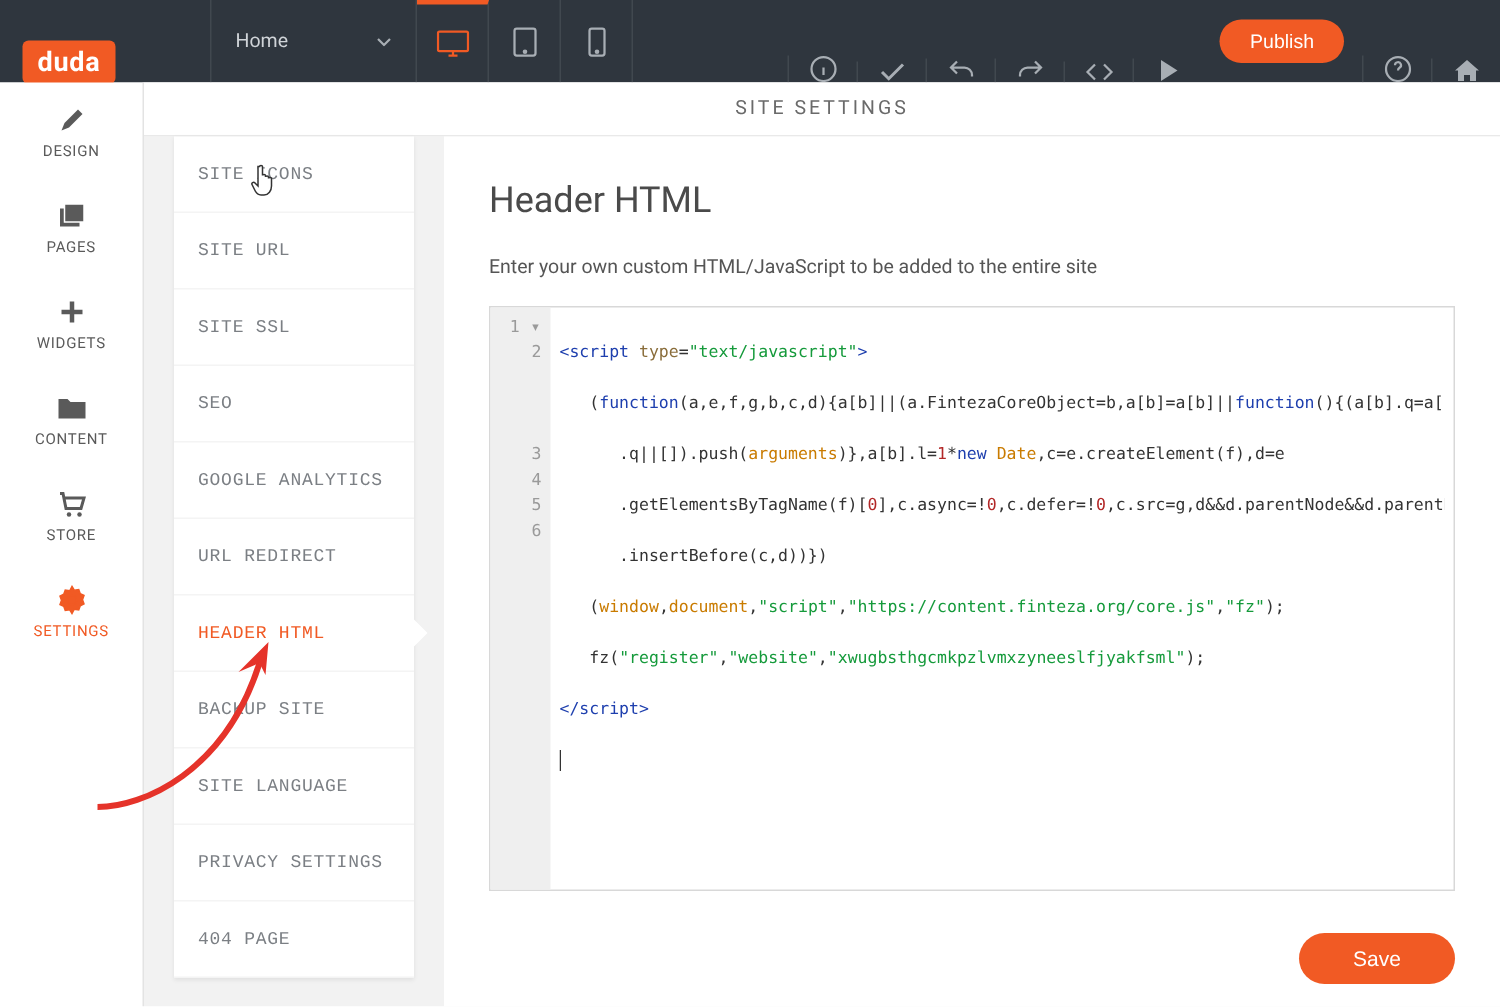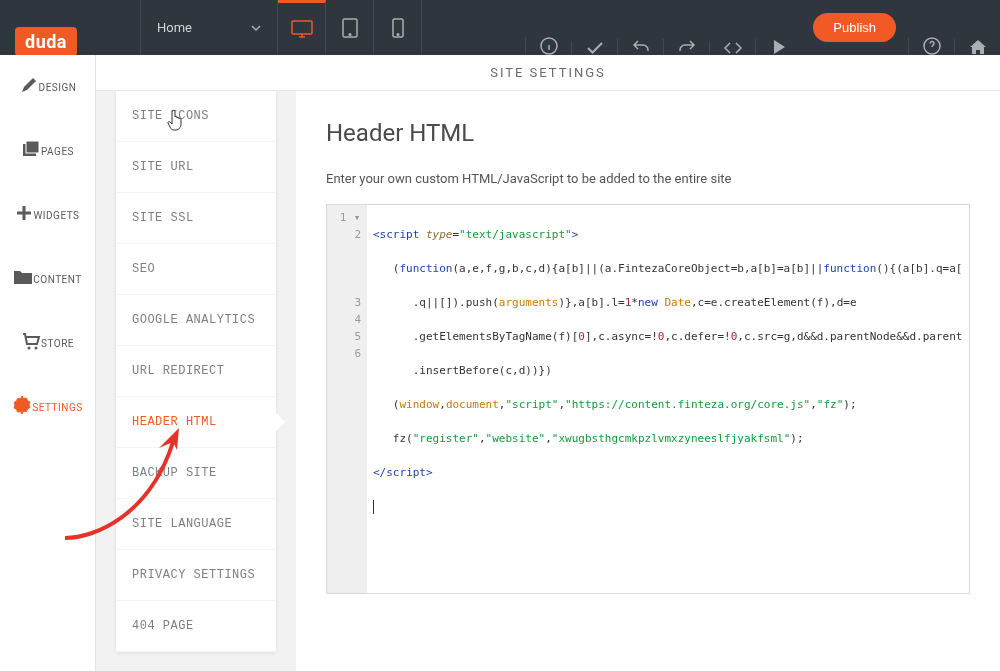--- a/index.html
+++ b/index.html
@@ -16,21 +16,21 @@
 .device-tab svg { stroke: #a8aeb4; }
 .device-tab.active svg { stroke: #f15a24; }
 .topbar-spacer { flex: 1; }
 .topbar-actions { display: flex; align-items: flex-end; }
 .tact { width: 46px; display: flex; align-items: center; justify-content: center; border-left: 1px solid #41484f; cursor: pointer; }
 .tact svg { stroke: #a8aeb4; fill: none; }
 .publish-btn { background: #f15a24; color: #fff; border: none; border-radius: 18px; padding: 7px 20px; font-size: 13px; margin: 0 12px; align-self: center; cursor: pointer; }
 
 
 .rail { position: absolute; top: 55px; left: 0; width: 96px; bottom: 0; background: #fff; border-right: 1px solid #e3e3e3; }
-.rail-item { height: 64px; display: flex; flex-direction: row; align-items: center; justify-content: center; color: #5a5a5a; cursor: pointer; font-size: 10px; letter-spacing: 0.5px; }
+.rail-item { height: 64px; display: flex; flex-direction: column; align-items: center; justify-content: center; color: #5a5a5a; cursor: pointer; font-size: 10px; letter-spacing: 0.5px; }
 .rail-item .ricon { height: 24px; display: flex; align-items: center; justify-content: center; margin-bottom: 4px; }
 .rail-item.active { color: #f15a24; }
 .rail-item.active .ricon svg * { stroke: #f15a24; fill: #f15a24; }
 
 
 .stage { position: absolute; left: 96px; top: 55px; right: 0; bottom: 0; background: #f2f2f2; }
 .stage-header { height: 36px; background: #fff; display: flex; align-items: center; justify-content: center; color: #6a6a6a; font-size: 13px; letter-spacing: 2px; border-bottom: 1px solid #e9e9e9; }
 
 .subnav { position: absolute; left: 20px; top: 36px; width: 160px; background: #fff; box-shadow: 0 1px 3px rgba(0,0,0,0.08); font-family: Liberation Mono, monospace; }
 .subnav-item { height: 51px; display: flex; align-items: center; padding: 0 16px; color: #7b7f84; font-size: 12px; letter-spacing: 0.5px; cursor: pointer; border-bottom: 1px solid #f4f4f4; position: relative; }
@@ -41,21 +41,21 @@
 .panel h1 { font-size: 24px; font-weight: 400; color: #4a4a4a; margin-bottom: 24px; }
 .panel .desc { font-size: 13px; color: #555; margin-bottom: 18px; }
 
 .editor { border: 1px solid #d8d8d8; height: 390px; display: flex; font-family: Menlo, Consolas, monospace; font-size: 11px; line-height: 17px; }
 .gutter { width: 40px; background: #efefef; color: #9a9a9a; text-align: right; padding: 4px 6px 4px 0; user-select: none; }
 .gutter .ln { height: 17px; }
 .gutter .fold { display: inline-block; width: 8px; text-align: center; color: #9a9a9a; }
 .code { flex: 1; padding: 4px 6px; white-space: pre; overflow: hidden; color: #333; }
 .code .cline { height: 17px; overflow: hidden; text-overflow: clip; }
 .tok-tag { color: #1e3fae; }
-.tok-attr { color: #8a6d3b; font-style: italic; }
+.tok-attr { color: #8a6d3b; }
 .tok-str { color: #159a3b; }
 .tok-kw { color: #1e3fae; }
 .tok-orange { color: #c97b00; }
 .tok-red { color: #b22727; }
 .cursor { border-left: 1px solid #333; height: 14px; display: inline-block; vertical-align: middle; }
 
 .save-btn { position: absolute; right: 30px; bottom: 15px; background: #f15a24; color: #fff; border: none; border-radius: 18px; padding: 9px 36px; font-size: 14px; cursor: pointer; }
 
 
 .arrow-anno { position: absolute; pointer-events: none; z-index: 50; }
@@ -241,20 +241,21 @@
 <div class="cline">      .q||[]).push(<span class="tok-orange">arguments</span>)},a[b].l=<span class="tok-red">1</span>*<span class="tok-kw">new</span> <span class="tok-orange">Date</span>,c=e.createElement(f),d=e</div>
 <div class="cline">      .getElementsByTagName(f)[<span class="tok-red">0</span>],c.async=!<span class="tok-red">0</span>,c.defer=!<span class="tok-red">0</span>,c.src=g,d&amp;&amp;d.parentNode&amp;&amp;d.parentNode</div>
 <div class="cline">      .insertBefore(c,d))})</div>
 <div class="cline">   (<span class="tok-orange">window</span>,<span class="tok-orange">document</span>,<span class="tok-str">"script"</span>,<span class="tok-str">"https://content.finteza.org/core.js"</span>,<span class="tok-str">"fz"</span>);</div>
 <div class="cline">   fz(<span class="tok-str">"register"</span>,<span class="tok-str">"website"</span>,<span class="tok-str">"xwugbsthgcmkpzlvmxzyneeslfjyakfsml"</span>);</div>
 <div class="cline"><span class="tok-tag">&lt;/scr</span><span class="tok-tag">ipt&gt;</span></div>
 <div class="cline"><span class="cursor"></span></div>
       </div>
     </div>
 
+    <button class="save-btn">Save</button>
   </div>
 </div>
 
 <svg class="arrow-anno" style="left:55px; top:420px;" width="140" height="130" viewBox="0 0 140 130">
   <path d="M10 118 C 40 118, 95 95, 118 22" stroke="#e5332a" stroke-width="4" fill="none"></path>
   <path d="M118 22 l-14 6 l20 -20 l-2 22 z" fill="#e5332a"></path>
 </svg>
 
 <svg class="hand-cursor" style="left:166px; top:109px;" width="20" height="22" viewBox="0 0 20 22">
   <path d="M7 2c0-1 2-1 2 0v6c0-1 2-1 2 0v1c0-1 2-1 2 0v1c0-1 2-1 2 0v5c0 3-2 6-5 6H8c-2 0-3-1-4-3l-2-4c-.5-1 1-2 2-1l2 2V2z" fill="#fff" stroke="#333" stroke-width="1"></path>

